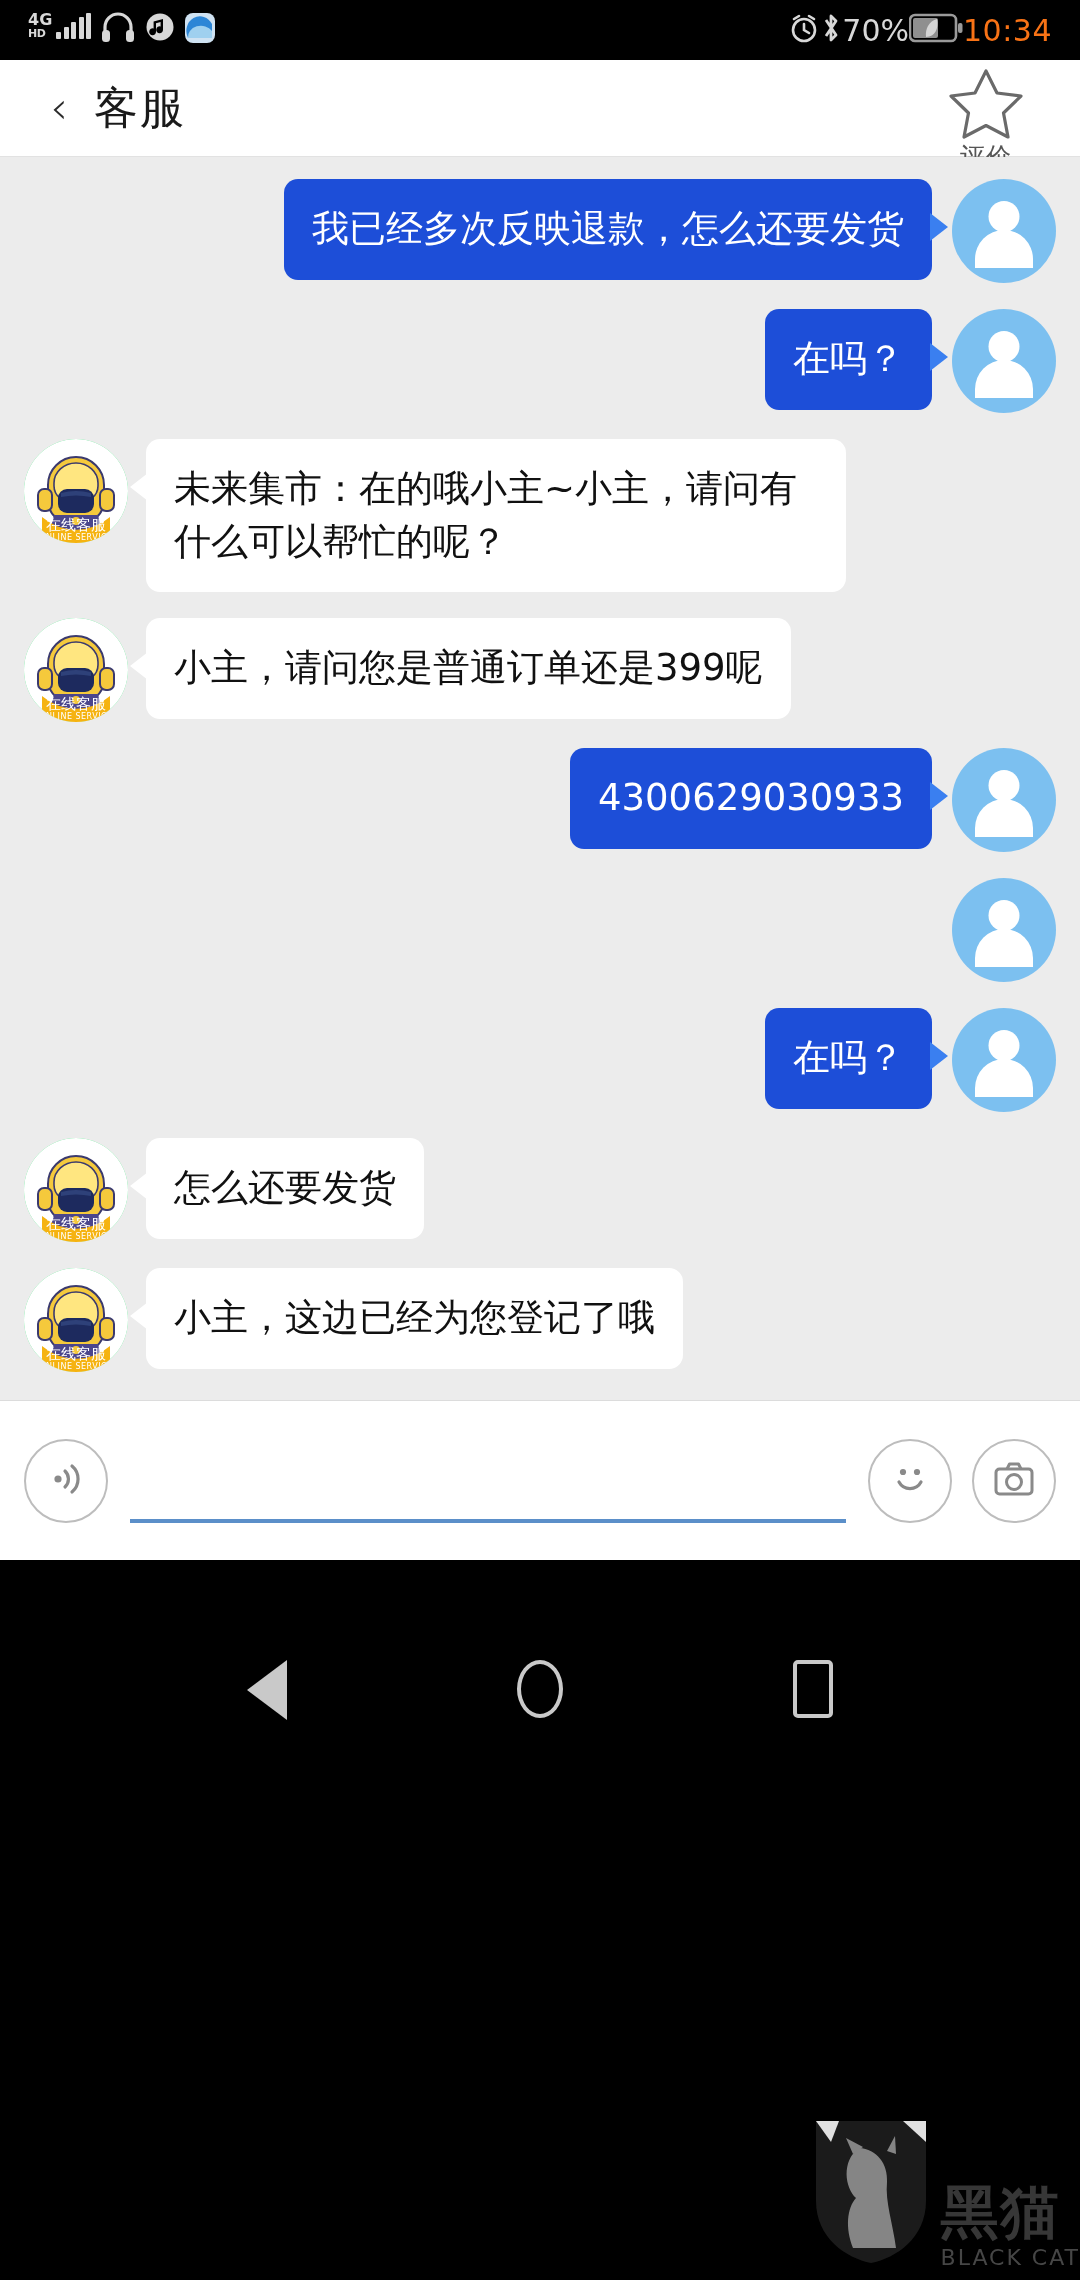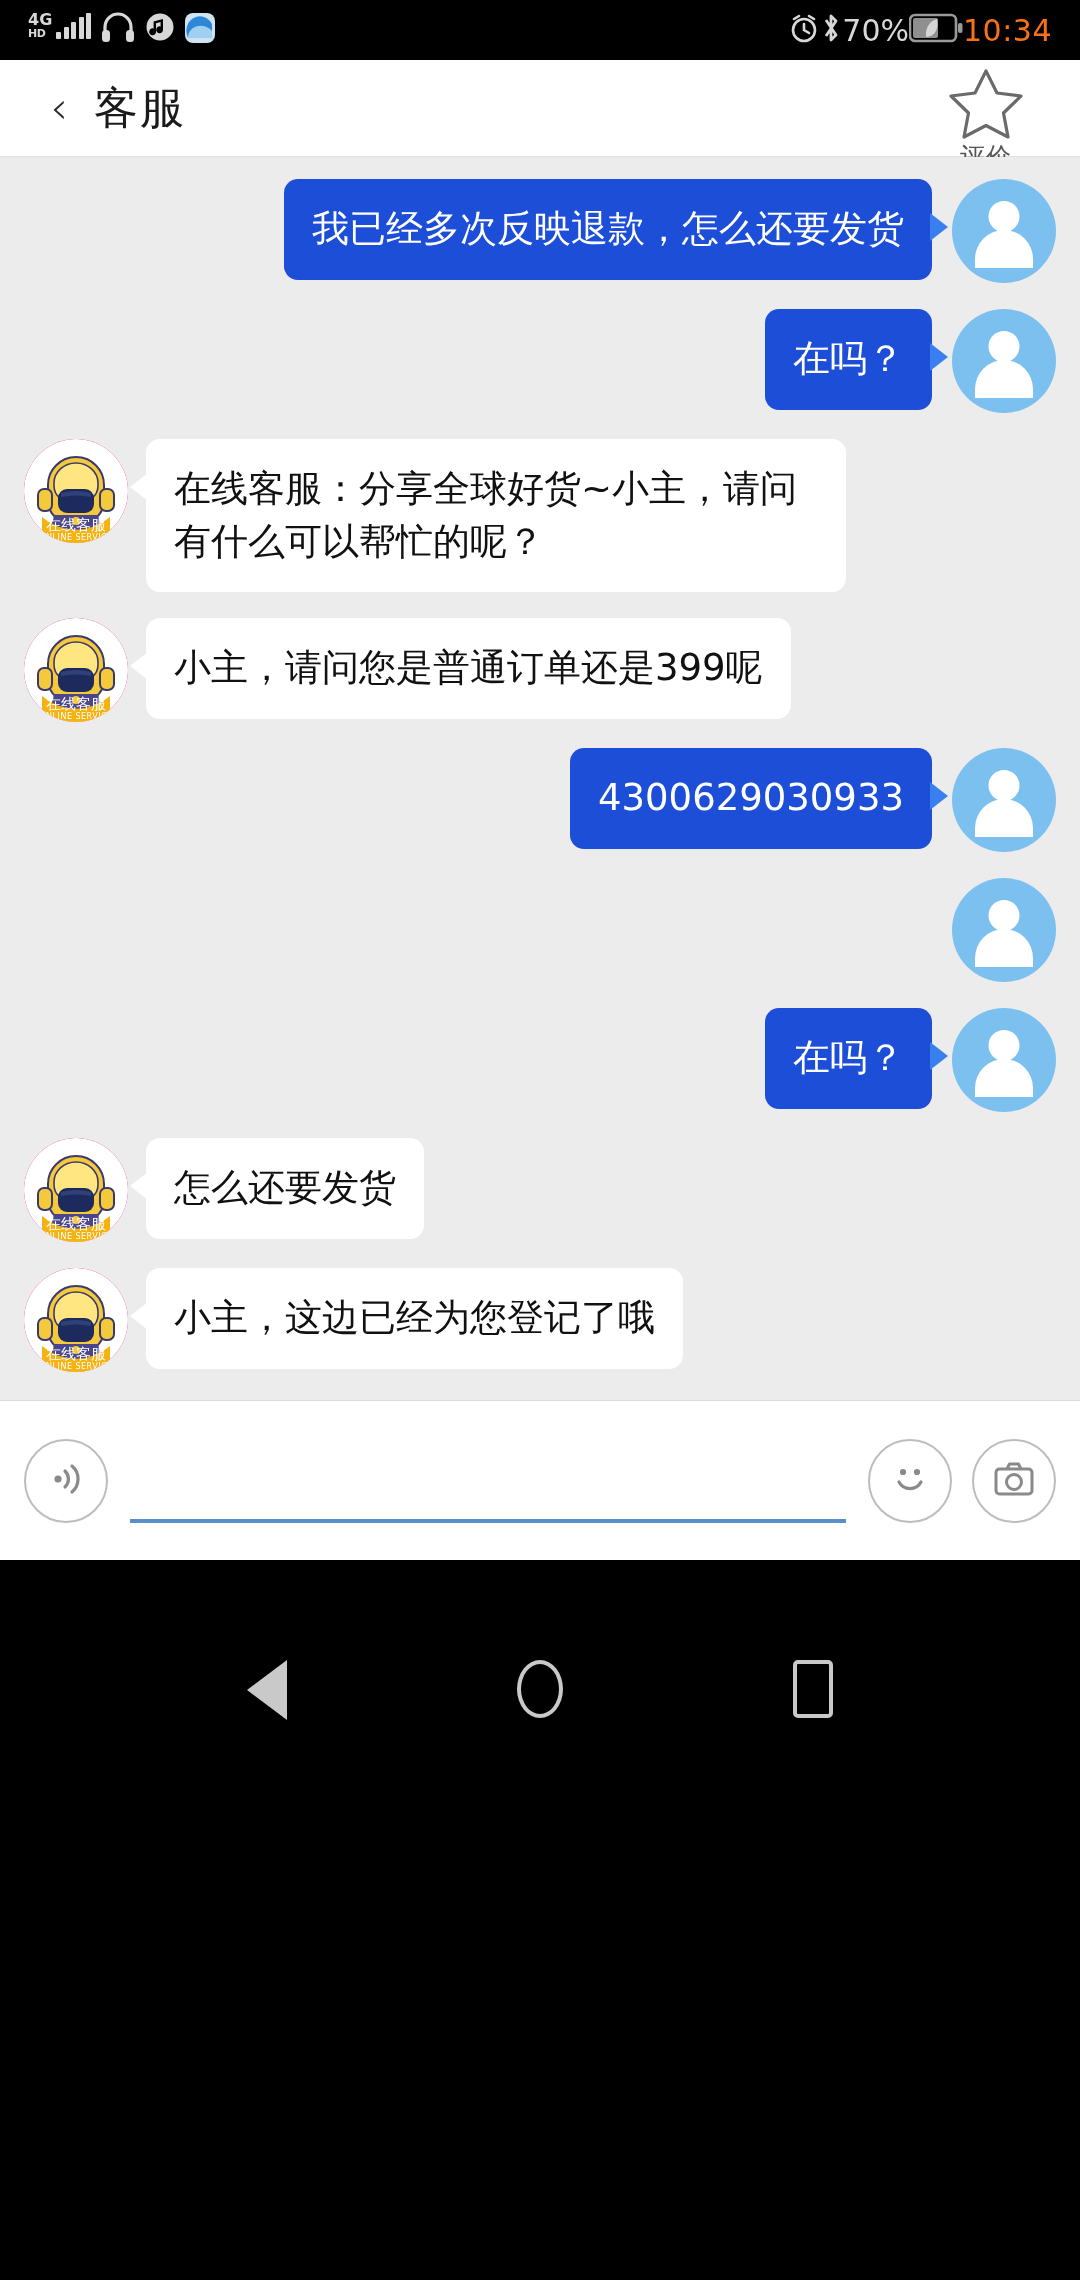--- a/index.html
+++ b/index.html
@@ -71,21 +71,21 @@
     width: 31px; height: 31px; border-radius: 50%; background: #fff;
   }
   .av-user::after {
     content: ""; position: absolute; left: 50%; bottom: 15px; transform: translateX(-50%);
     width: 58px; height: 38px; background: #fff;
     border-radius: 30px 30px 0 0;
   }
 
   
   .av-agent {
-    width: 104px; height: 104px; border-radius: 50%; background: #ec4899;
+    width: 104px; height: 104px; border-radius: 50%; background: #86efac;
     flex: 0 0 104px; margin-right: 18px; overflow: hidden; position: relative;
   }
 
   
   .bubble {
     max-width: 690px; padding: 24px 28px; font-size: 37px; line-height: 1.42;
     position: relative; word-break: break-word;
   }
   .bubble.out {
     background: #1d4ed8; color: #fff; border-radius: 14px;
@@ -253,21 +253,21 @@
             <rect x="34" y="50" width="36" height="24" rx="9" fill="#1d2a5e"></rect>
             <path d="M37 54 Q52 50 67 54 L67 58 Q52 55 37 58 Z" fill="#33477f" opacity=".8"></path>
             <rect x="14" y="50" width="14" height="22" rx="6" fill="#f5c93c" stroke="#3b3a6e" stroke-width="2"></rect>
             <rect x="76" y="50" width="14" height="22" rx="6" fill="#f5c93c" stroke="#3b3a6e" stroke-width="2"></rect>
             <path d="M30 76 L74 76 L78 92 L26 92 Z" fill="#4b468c"></path>
             <circle cx="52" cy="82" r="4" fill="#f5c93c"></circle>
             <path d="M18 78 A52 52 0 0 0 86 78 L86 104 L18 104 Z" fill="#f5b311"></path>
             <text x="52" y="91" text-anchor="middle" font-size="15" fill="#ffffff" font-family="DejaVu Sans, sans-serif">在线客服</text>
             <text x="52" y="101" text-anchor="middle" font-size="8" fill="#ffffff" font-family="DejaVu Sans, sans-serif" letter-spacing="0.5">ONLINE SERVICE</text>
           </svg></div>
-        <div class="bubble in wide">在线客服：分享全球好货~小主，请问有什么可以帮忙的呢？</div>
+        <div class="bubble in wide">未来集市：在的哦小主~小主，请问有什么可以帮忙的呢？</div>
       </div>
       <div class="row in">
         <div class="av-agent"><svg width="104" height="104" viewBox="0 0 104 104">
             <circle cx="52" cy="52" r="52" fill="#ffffff"></circle>
             <path d="M24 46 A28 28 0 0 1 80 46 L80 62 A28 24 0 0 1 24 62 Z" fill="#f5c93c" stroke="#3b3a6e" stroke-width="2"></path>
             <path d="M30 44 A22 20 0 0 1 74 44 L74 47 A22 18 0 0 1 30 47 Z" fill="#ffe680" stroke="#3b3a6e" stroke-width="1.6"></path>
             <rect x="34" y="50" width="36" height="24" rx="9" fill="#1d2a5e"></rect>
             <path d="M37 54 Q52 50 67 54 L67 58 Q52 55 37 58 Z" fill="#33477f" opacity=".8"></path>
             <rect x="14" y="50" width="14" height="22" rx="6" fill="#f5c93c" stroke="#3b3a6e" stroke-width="2"></rect>
             <rect x="76" y="50" width="14" height="22" rx="6" fill="#f5c93c" stroke="#3b3a6e" stroke-width="2"></rect>
@@ -362,15 +362,31 @@
         </span>
       </div>
     </div>
   </div>
 
   <div class="navbar">
     <div class="nav-tri"></div>
     <div class="nav-circ"></div>
     <div class="nav-sq"></div>
 
+    <div class="watermark">
+      <span>
+        <svg width="140" height="150" viewBox="0 0 140 150">
+          <path d="M15 5 L125 5 L125 85 C125 122 95 142 70 147 C45 142 15 122 15 85 Z" fill="#1d1d1d"></path>
+          <path d="M15 5 L38 5 L30 26 Z" fill="#ececec"></path>
+          <path d="M102 5 L125 5 L125 26 Z" fill="#ececec"></path>
+          <path d="M52 38 L45 22 L62 31 Z" fill="#8d8d8d"></path>
+          <path d="M86 35 L94 20 L95 38 Z" fill="#8d8d8d"></path>
+          <path d="M58 32 C40 45 44 72 55 82 C46 92 44 112 52 132 L95 132 C92 108 84 86 86 66 C87 48 76 33 58 32 Z" fill="#8d8d8d"></path>
+        </svg>
+      </span>
+      <div class="wm-text">
+        <span class="wm-cn">黑猫</span>
+        <span class="wm-en">BLACK CAT</span>
+      </div>
+    </div>
   </div>
 
 </div>
 
 </body></html>

